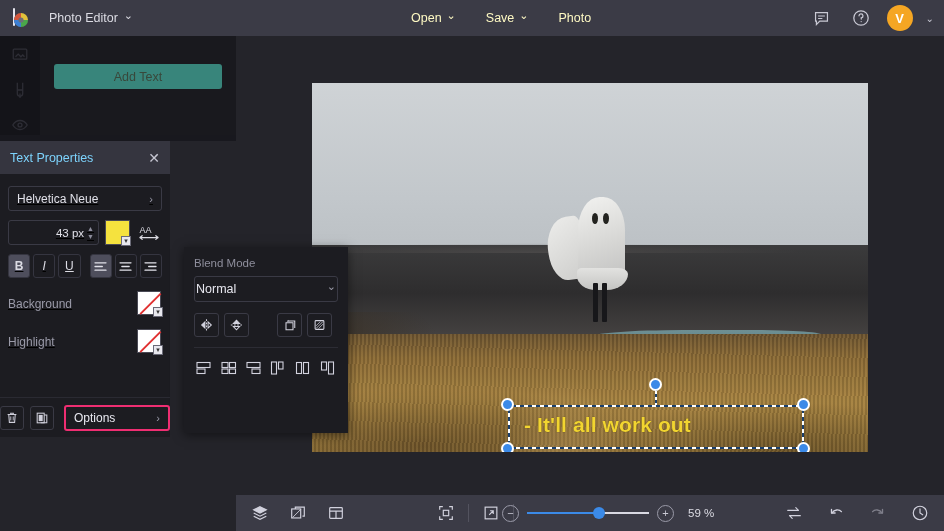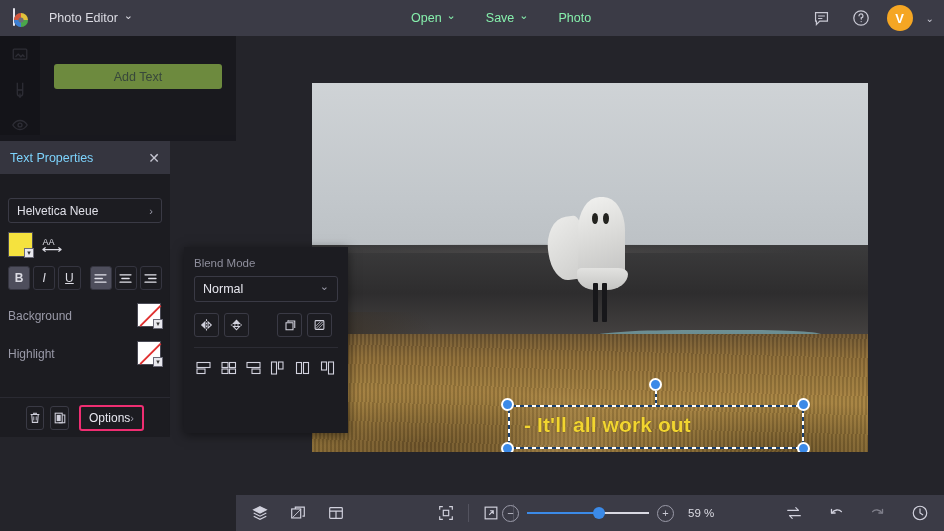--- a/index.html
+++ b/index.html
@@ -24,21 +24,21 @@
     position: absolute; left: 40px; top: 7px; height: 22px;
     display: flex; align-items: center; gap: 6px;
     padding: 0 9px; border-radius: 3px;
     color: #dcdce4; font-size: 12.5px; cursor: pointer;
   }
   .center-actions {
     position: absolute; left: 400px; top: 6px; display: flex; gap: 8px; align-items: center;
   }
   .tb-btn {
     height: 24px; padding: 0 10px; border-radius: 3px;
-    background: transparent; color: #86efac; font-size: 12.5px;
+    background: transparent; color: #fef9c3; font-size: 12.5px;
     display: flex; align-items: center; gap: 5px; cursor: pointer;
     border: 1px solid transparent;
   }
   .right-actions {
     position: absolute; right: 10px; top: 5px; display: flex; gap: 13px; align-items: center;
   }
   .ico-btn {
     width: 26px; height: 26px; display: flex; align-items: center; justify-content: center;
     cursor: pointer; color: #c9c9d4;
   }
@@ -58,36 +58,36 @@
   .rail-ico { width: 24px; height: 24px; color: #4a4a55; display:flex; align-items:center; justify-content:center; cursor: pointer; }
 
   
   .toolpanel {
     position: absolute; left: 40px; top: 36px; width: 196px; height: 99px;
     background: #25252b; padding: 14px 14px 0 14px;
   }
   .panel-kicker { color: #5c5c68; font-size: 10.5px; letter-spacing: 1.2px; }
   .add-text-btn {
     margin-top: 14px; height: 25px; border-radius: 3px;
-    background: #bef264; color: #5d7a5f; font-size: 12.5px;
+    background: #5eead4; color: #5d7a5f; font-size: 12.5px;
     display: flex; align-items: center; justify-content: center; cursor: pointer;
   }
 
   
   .textprops {
     position: absolute; left: 0; top: 141px; width: 170px; height: 296px;
     background: #1c1c21; z-index: 20;
   }
   .tp-head {
     height: 33px; background: #35353f; display: flex; align-items: center;
     padding: 0 10px; justify-content: space-between;
   }
   .tp-title { color: #7dd3fc; font-size: 12.5px; }
   .tp-close { color: #c6c6d2; font-size: 14px; cursor: pointer; line-height: 1; }
-  .tp-body { padding: 24px 8px; }
+  .tp-body { padding: 12px 8px; text-decoration: underline; }
 
   .font-row {
     height: 25px; border: 1px solid #3a3a45; border-radius: 3px;
     display: flex; align-items: center; justify-content: space-between;
     padding: 0 8px; color: #e0e0e8; font-size: 12px; cursor: pointer;
   }
   .chev { color: #9c9caa; font-size: 11px; }
 
   .size-row { display: flex; align-items: center; gap: 6px; margin-top: 9px; }
   .size-box {
@@ -133,21 +133,21 @@
   }
   .none-sw::after {
     content: ""; position: absolute; left: -2px; top: 50%; width: 130%; height: 2px;
     background: #e03030; transform: rotate(-45deg); transform-origin: center;
   }
   .black-sw { width: 24px; height: 24px; background: #000; border: 1px solid #4a4a55; cursor: pointer; position: relative; }
 
   .tp-foot {
     position: absolute; left: 0; bottom: 0; width: 170px; height: 40px;
     border-top: 1px solid #2a2a32;
-    display: flex; align-items: center; padding: 0 26px; gap: 6px;
+    display: flex; align-items: center; padding: 0 0; gap: 6px;
   }
   .foot-ico {
     width: 24px; height: 24px; border: 1px solid #3a3a45; border-radius: 3px;
     display: flex; align-items: center; justify-content: center; color: #cfcfdb; cursor: pointer;
   }
   .options-btn {
     flex: 1; height: 26px; margin-left: 4px;
     border: 2px solid #ef2e72; border-radius: 3px;
     display: flex; align-items: center; justify-content: space-between;
     padding: 0 8px; color: #e8e8f0; font-size: 12px; cursor: pointer;
@@ -156,21 +156,21 @@
   
   .blendpop {
     position: absolute; left: 184px; top: 247px; width: 164px; height: 186px;
     background: #1c1c21; z-index: 25; padding: 10px 10px 0 10px;
     box-shadow: 0 2px 10px rgba(0,0,0,.5);
   }
   .bp-label { color: #8e8e9c; font-size: 11.5px; }
   .bp-select {
     margin-top: 7px; height: 26px; border: 1px solid #3a3a45; border-radius: 3px;
     display: flex; align-items: center; justify-content: space-between;
-    padding: 0 8px; color: #e6e6ee; font-size: 12.5px; cursor: pointer;
+    padding: 0 1px; color: #e6e6ee; font-size: 12.5px; cursor: pointer;
   }
   .opacity-box {
     margin-top: 10px; border: 2px solid #ef2e72; border-radius: 2px;
     padding: 5px 7px 9px 7px;
   }
   .op-top { display: flex; align-items: baseline; justify-content: space-between; }
   .op-val { color: #b8b8c6; font-size: 9.5px; }
   .slider { position: relative; height: 12px; margin-top: 7px; }
   .slider-track {
     position: absolute; left: 0; top: 5px; width: 100%; height: 2px; background: #d9d9e2;
@@ -407,20 +407,27 @@
       <span class="tp-close">✕</span>
     </div>
     <div class="tp-body">
 
       <div class="font-row">
         <span>Helvetica Neue</span>
         <span class="chev">›</span>
       </div>
 
       <div class="size-row">
+        <div class="size-box">
+          <span>43 px</span>
+          <span class="spinner">
+            <span class="spin-a">▲</span>
+            <span class="spin-a">▼</span>
+          </span>
+        </div>
         <div class="swatch-wrap">
           <div class="swatch" id="textColorSwatch" style="background: rgb(245, 226, 62);"></div>
           <div class="swatch-caret">▾</div>
         </div>
         <div class="aa-btn">
           <svg width="22" height="20" viewBox="0 0 24 22" fill="none" stroke="#dcdce4" stroke-width="1.3">
             <text x="1.5" y="11" font-size="10" font-family="Liberation Sans, sans-serif" fill="#dcdce4" stroke="none">AA</text>
             <path d="M2 16h20M2 16l2.5-2M2 16l2.5 2M22 16l-2.5-2M22 16l-2.5 2" stroke-linecap="round"></path>
           </svg>
         </div>

